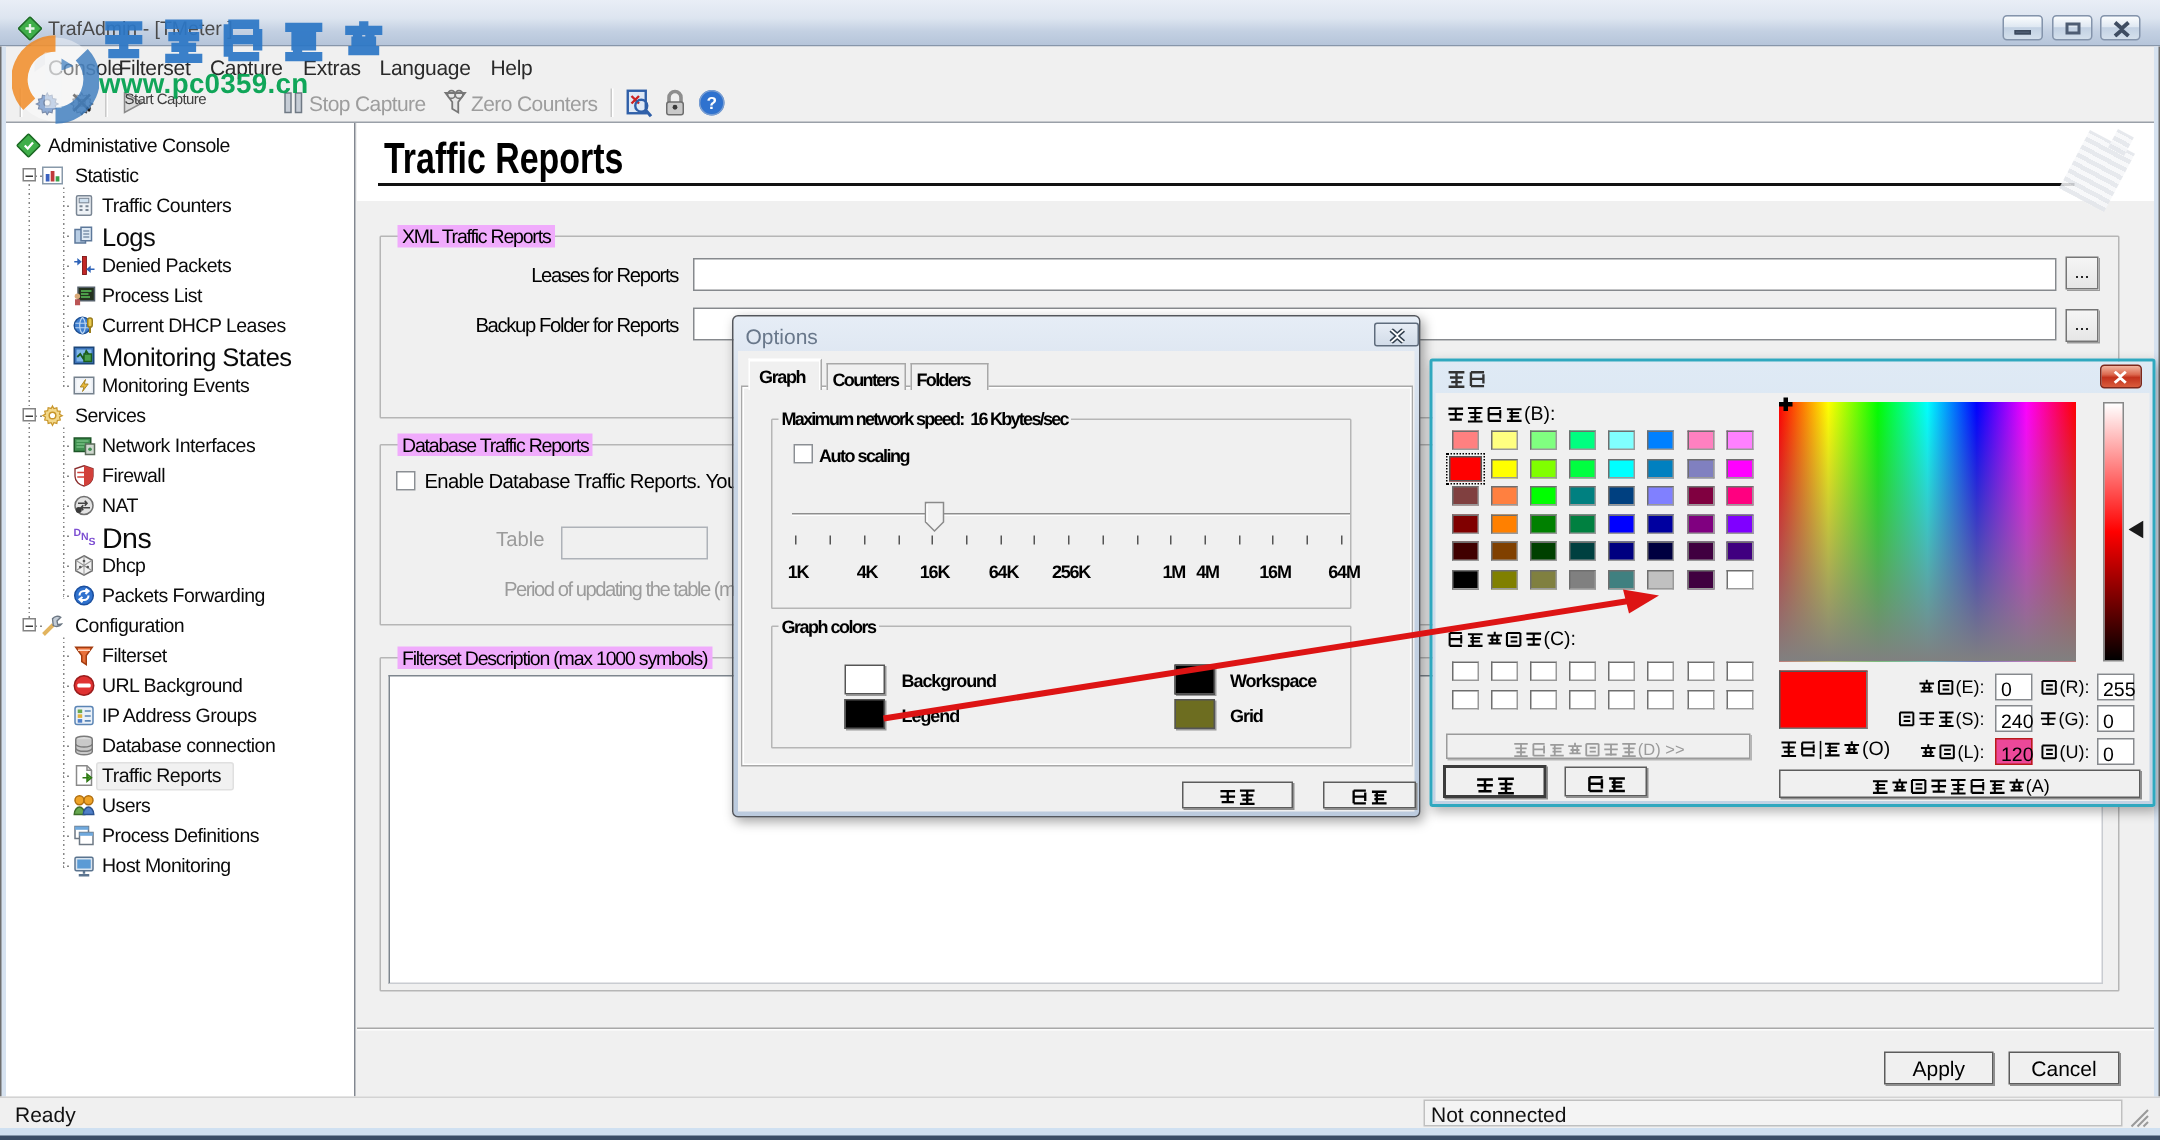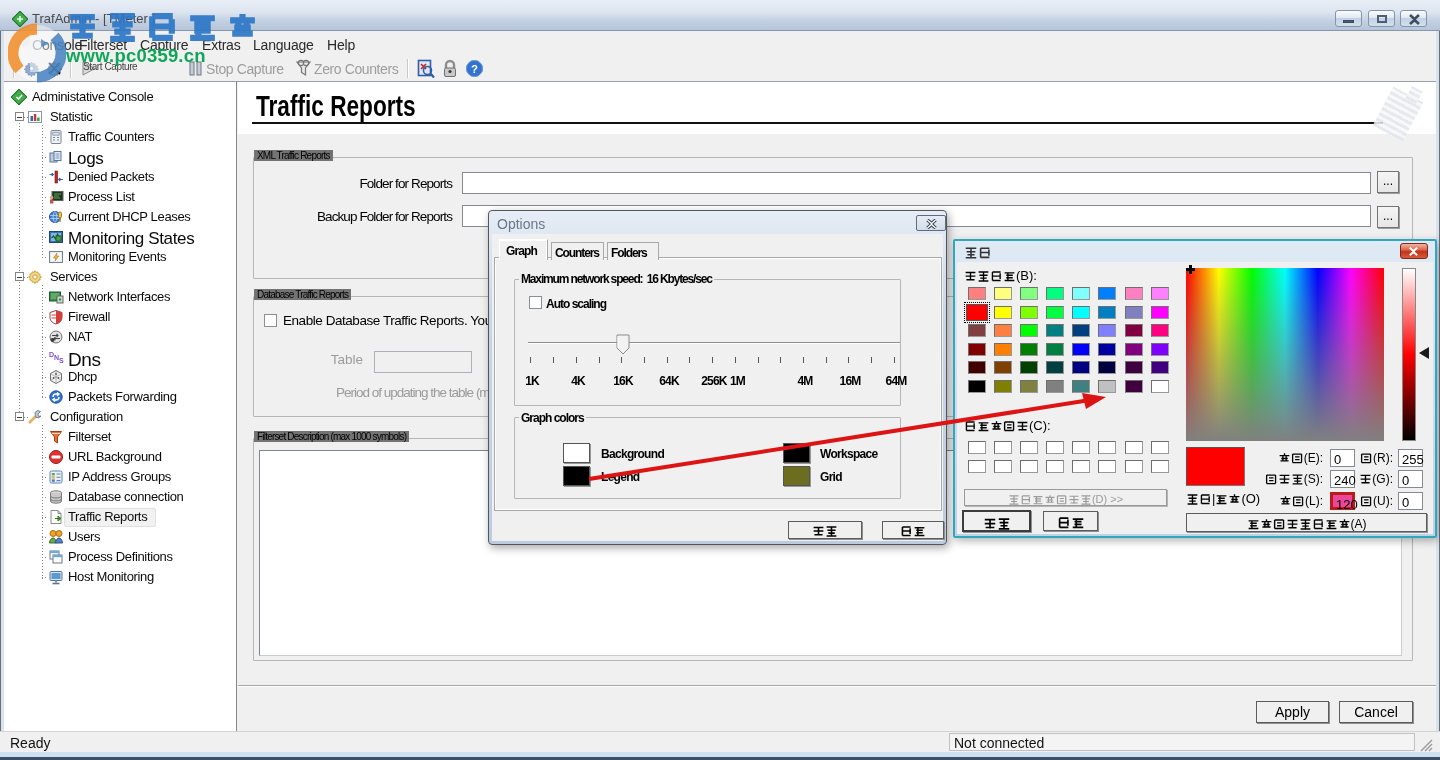--- a/index.html
+++ b/index.html
@@ -1,18 +1,18 @@
 <!DOCTYPE html>
 <html><head><meta charset="utf-8"><style>
 *{box-sizing:border-box;margin:0;padding:0}
 html,body{width:1440px;height:760px;overflow:hidden}
 body{position:relative;font-family:"Liberation Sans",sans-serif;background:#f0f0f0;font-size:13px;color:#000}
 .ab{position:absolute}
 .gb{position:absolute;border:1px solid #b6b6b6;border-radius:1px}
-.gb>.lbl{position:absolute;top:-8px;left:0;background:#737373;padding:0 3px;font-size:10px;letter-spacing:-.8px;white-space:nowrap}
+.gb>.lbl{position:absolute;top:-8px;left:11px;background:#f0abfc;padding:0 3px;font-size:13px;letter-spacing:-.8px;white-space:nowrap}
 .edit{position:absolute;background:#fff;border:1px solid #86898d}
 .btn3{position:absolute;background:linear-gradient(#f5f5f5,#e6e6e6);border:1px solid #757575;box-shadow:1px 1px 0 #9b9b9b;text-align:center}
 .mono{font-family:Liberation Sans, sans-serif}
 </style></head><body>
 <div class="ab" style="left:0;top:0;width:1440px;height:31px;background:linear-gradient(#e9eef6 0%,#dde5f0 40%,#c3d0e2 70%,#b6c5da 100%);border-bottom:1px solid #8796aa"></div>
 <svg class="ab" style="left:12px;top:11px" width="16" height="16" viewBox="0 0 16 16">
     <rect x="2.5" y="2.5" width="11" height="11" transform="rotate(45 8 8)" fill="#3fae49" stroke="#1e6b26"></rect>
     <path d="M5 8h6M8 5v6" stroke="#e8f5e9" stroke-width="1.6"></path>
   </svg>
 <div class="ab" style="left:32px;top:11px;font-size:13px;color:#4a4a4a">TrafAdmin - [TMeter ]</div>
@@ -276,21 +276,21 @@
 <div class="ab" style="left:68px;top:569px;font-size:13px;letter-spacing:-.35px;color:#0a0a0a;white-space:nowrap">Host Monitoring</div>
 <div class="ab" style="left:238px;top:82px;width:1198px;height:649px;background:#f0f0f0"></div>
 <div class="ab" style="left:238px;top:82px;width:1198px;height:52px;background:#fff"></div>
 <div class="ab" style="left:256px;top:90px;font-size:29px;font-weight:bold;color:#000;transform:scaleX(.78);transform-origin:0 0;white-space:nowrap">Traffic Reports</div>
 <div class="ab" style="left:252px;top:122px;width:1131px;height:2px;background:#111"></div>
 <div class="ab" style="left:1381px;top:92px;width:34px;height:44px;transform:rotate(28deg);background:repeating-linear-gradient(0deg,#e2e5ea 0 3px,#f6f7f9 3px 6px);opacity:.85"></div>
 <div class="ab" style="left:1408px;top:88px;width:12px;height:14px;transform:rotate(28deg);background:repeating-linear-gradient(0deg,#e2e5ea 0 3px,#f6f7f9 3px 6px);opacity:.85"></div>
 <div class="gb" style="left:253px;top:157px;width:1160px;height:122px">
     <span class="lbl">XML Traffic Reports</span>
   </div>
-<div class="ab" style="left:310px;top:176px;width:142px;font-size:13.5px;letter-spacing:-.9px;text-align:right">Folder for Reports</div>
+<div class="ab" style="left:310px;top:176px;width:142px;font-size:13.5px;letter-spacing:-.9px;text-align:right">Leases for Reports</div>
 <div class="edit" style="left:462px;top:172px;width:909px;height:22px"></div>
 <div class="btn3" style="left:1377px;top:171px;width:22px;height:22px;font-size:12px;line-height:18px">...</div>
 <div class="ab" style="left:280px;top:209px;width:172px;font-size:13.5px;letter-spacing:-.9px;text-align:right">Backup Folder for Reports</div>
 <div class="edit" style="left:462px;top:205px;width:909px;height:22px"></div>
 <div class="btn3" style="left:1377px;top:206px;width:22px;height:22px;font-size:12px;line-height:18px">...</div>
 <div class="gb" style="left:253px;top:296px;width:1160px;height:121px">
     <span class="lbl">Database Traffic Reports</span>
   </div>
 <div class="ab" style="left:264px;top:314px;width:13px;height:13px;background:#fff;border:1px solid #8b8f94"></div>
 <div class="ab" style="left:283px;top:313px;font-size:13.5px;letter-spacing:-.45px">Enable Database Traffic Reports. You shou</div>
@@ -352,21 +352,21 @@
 <div class="ab" style="left:803px;top:357px;width:1px;height:6px;background:#555"></div>
 <div class="ab" style="left:826px;top:357px;width:1px;height:6px;background:#555"></div>
 <div class="ab" style="left:848px;top:357px;width:1px;height:6px;background:#555"></div>
 <div class="ab" style="left:871px;top:357px;width:1px;height:6px;background:#555"></div>
 <div class="ab" style="left:894px;top:357px;width:1px;height:6px;background:#555"></div>
 <div class="ab mono" style="left:532px;top:374px;width:60px;margin-left:-30px;text-align:center;font-size:12px;font-weight:bold;letter-spacing:-.8px">1K</div>
 <div class="ab mono" style="left:578px;top:374px;width:60px;margin-left:-30px;text-align:center;font-size:12px;font-weight:bold;letter-spacing:-.8px">4K</div>
 <div class="ab mono" style="left:623px;top:374px;width:60px;margin-left:-30px;text-align:center;font-size:12px;font-weight:bold;letter-spacing:-.8px">16K</div>
 <div class="ab mono" style="left:669px;top:374px;width:60px;margin-left:-30px;text-align:center;font-size:12px;font-weight:bold;letter-spacing:-.8px">64K</div>
 <div class="ab mono" style="left:714px;top:374px;width:60px;margin-left:-30px;text-align:center;font-size:12px;font-weight:bold;letter-spacing:-.8px">256K</div>
-<div class="ab mono" style="left:760px;top:374px;width:60px;margin-left:-30px;text-align:left;font-size:12px;font-weight:bold;letter-spacing:-.8px">1M</div>
+<div class="ab mono" style="left:760px;top:374px;width:60px;margin-left:-30px;text-align:right;font-size:12px;font-weight:bold;letter-spacing:-.8px">1M</div>
 <div class="ab mono" style="left:805px;top:374px;width:60px;margin-left:-30px;text-align:center;font-size:12px;font-weight:bold;letter-spacing:-.8px">4M</div>
 <div class="ab mono" style="left:850px;top:374px;width:60px;margin-left:-30px;text-align:center;font-size:12px;font-weight:bold;letter-spacing:-.8px">16M</div>
 <div class="ab mono" style="left:896px;top:374px;width:60px;margin-left:-30px;text-align:center;font-size:12px;font-weight:bold;letter-spacing:-.8px">64M</div>
 <div class="gb" style="left:514px;top:417px;width:387px;height:82px"></div>
 <div class="ab mono" style="left:519px;top:411px;background:#f0f0f0;padding:0 2px;font-size:12px;font-weight:bold;letter-spacing:-1px">Graph colors</div>
 <div class="ab" style="left:563px;top:443px;width:27px;height:20px;background:#fff;border:1px solid #555;box-shadow:1px 1px 0 #999"></div>
 <div class="ab" style="left:783px;top:443px;width:27px;height:20px;background:#000;border:1px solid #555;box-shadow:1px 1px 0 #999"></div>
 <div class="ab" style="left:563px;top:466px;width:27px;height:20px;background:#000;border:1px solid #555;box-shadow:1px 1px 0 #999"></div>
 <div class="ab" style="left:783px;top:466px;width:27px;height:20px;background:#6d6d20;border:1px solid #555;box-shadow:1px 1px 0 #999"></div>
 <div class="ab mono" style="left:601px;top:447px;font-size:12px;font-weight:bold;letter-spacing:-.7px">Background</div>
@@ -543,21 +543,21 @@
 <div class="ab" style="left:1330px;top:470px;width:25px;height:18px;background:#fff;border:1px solid #86898d;font-size:13px;padding:2px 0 0 3px">240</div>
 <div class="ab" style="left:1356px;top:472px;width:37px;text-align:right;font-size:12px"><svg width="13" height="13" viewBox="0 0 16 16" style="vertical-align:middle">
       <path d="M2 3 H14 M2 7.5 H14 M3 12 H13 M8 3 V13" stroke="#000" stroke-width="1.60" fill="none"></path>
     </svg><span style="font-size:12px">(G):</span></div>
 <div class="ab" style="left:1398px;top:470px;width:25px;height:18px;background:#fff;border:1px solid #86898d;font-size:13px;padding:2px 0 0 3px">0</div>
 <div class="ab" style="left:1257px;top:494px;width:66px;text-align:right;font-size:12px"><svg width="13" height="13" viewBox="0 0 16 16" style="vertical-align:middle">
       <path d="M8 1.5 V4 M2 4.5 H14 M4 8 H12 M3 11 H13 M6 4.5 V11 M10 4.5 V11" stroke="#000" stroke-width="1.60" fill="none"></path>
     </svg><svg width="13" height="13" viewBox="0 0 16 16" style="vertical-align:middle">
       <path d="M2 2.5 H13 M2 2.5 V13 M13 2.5 V13 M2 13 H13 M5 6 H10.5 M5 9.5 H10.5" stroke="#000" stroke-width="1.60" fill="none"></path>
     </svg><span style="font-size:12px">(L):</span></div>
-<div class="ab" style="left:1330px;top:492px;width:25px;height:18px;background:#ec4899;border:3px solid #b91c1c;font-size:13px;padding:2px 0 0 3px">120</div>
+<div class="ab" style="left:1330px;top:492px;width:25px;height:18px;background:#ec4899;border:1px solid #b91c1c;font-size:13px;padding:2px 0 0 3px">120</div>
 <div class="ab" style="left:1356px;top:494px;width:37px;text-align:right;font-size:12px"><svg width="13" height="13" viewBox="0 0 16 16" style="vertical-align:middle">
       <path d="M2 2.5 H13 M2 2.5 V13 M13 2.5 V13 M2 13 H13 M5 6 H10.5 M5 9.5 H10.5" stroke="#000" stroke-width="1.60" fill="none"></path>
     </svg><span style="font-size:12px">(U):</span></div>
 <div class="ab" style="left:1398px;top:492px;width:25px;height:18px;background:#fff;border:1px solid #86898d;font-size:13px;padding:2px 0 0 3px">0</div>
 <div class="ab" style="left:1186px;top:513px;width:241px;height:19px;background:#f0f0f0;border:1px solid #5c5c5c;box-shadow:1px 1px 0 #8f8f8f;text-align:center;padding-top:2px"><svg width="13" height="13" viewBox="0 0 16 16" style="vertical-align:middle">
       <path d="M2 3.5 H14 M4 6.5 H12 M4 9.5 H12 M2 13 H14 M6 3.5 V13" stroke="#000" stroke-width="1.70" fill="none"></path>
     </svg><svg width="13" height="13" viewBox="0 0 16 16" style="vertical-align:middle">
       <path d="M8 1.5 V4 M2 4.5 H14 M4 8 H12 M3 11 H13 M6 4.5 V11 M10 4.5 V11" stroke="#000" stroke-width="1.70" fill="none"></path>
     </svg><svg width="13" height="13" viewBox="0 0 16 16" style="vertical-align:middle">
       <path d="M2 2.5 H13 M2 2.5 V13 M13 2.5 V13 M2 13 H13 M5 6 H10.5 M5 9.5 H10.5" stroke="#000" stroke-width="1.70" fill="none"></path>

